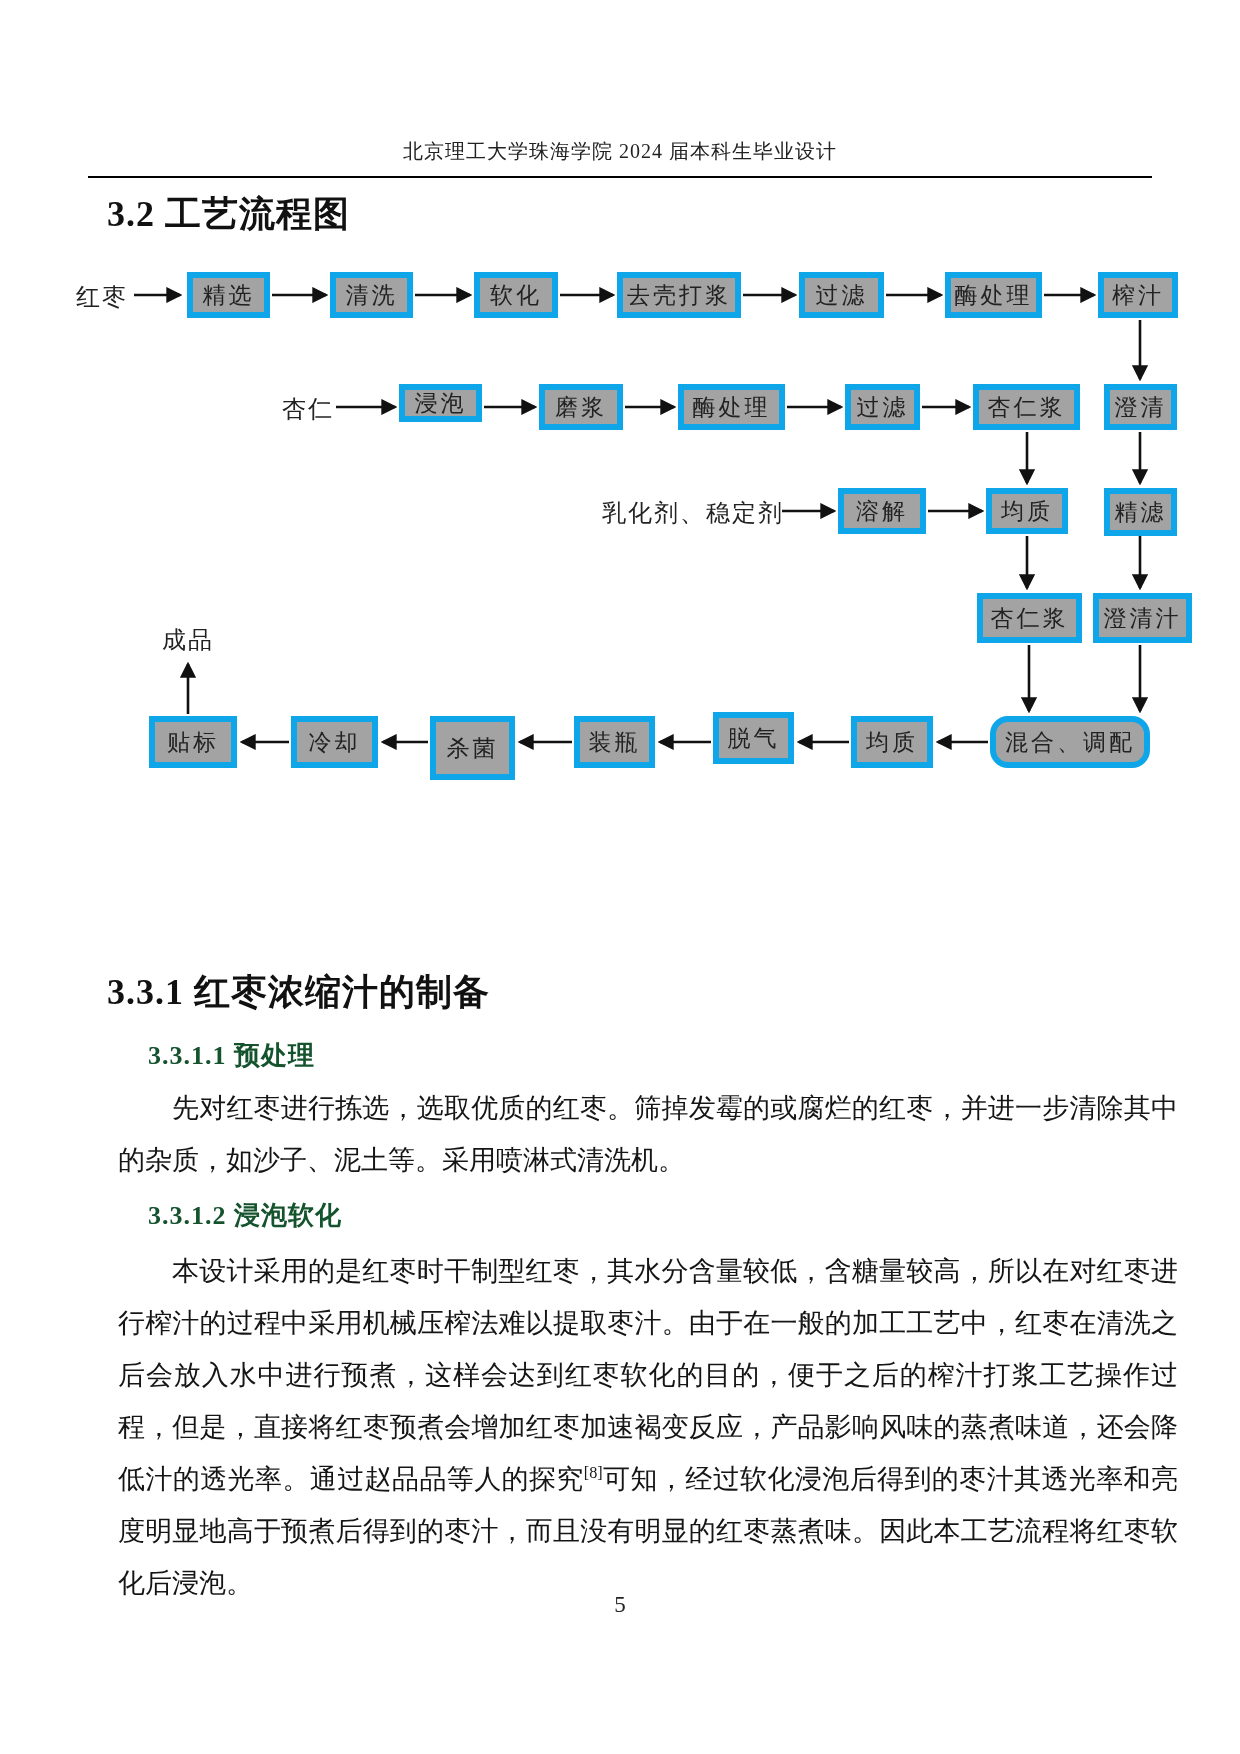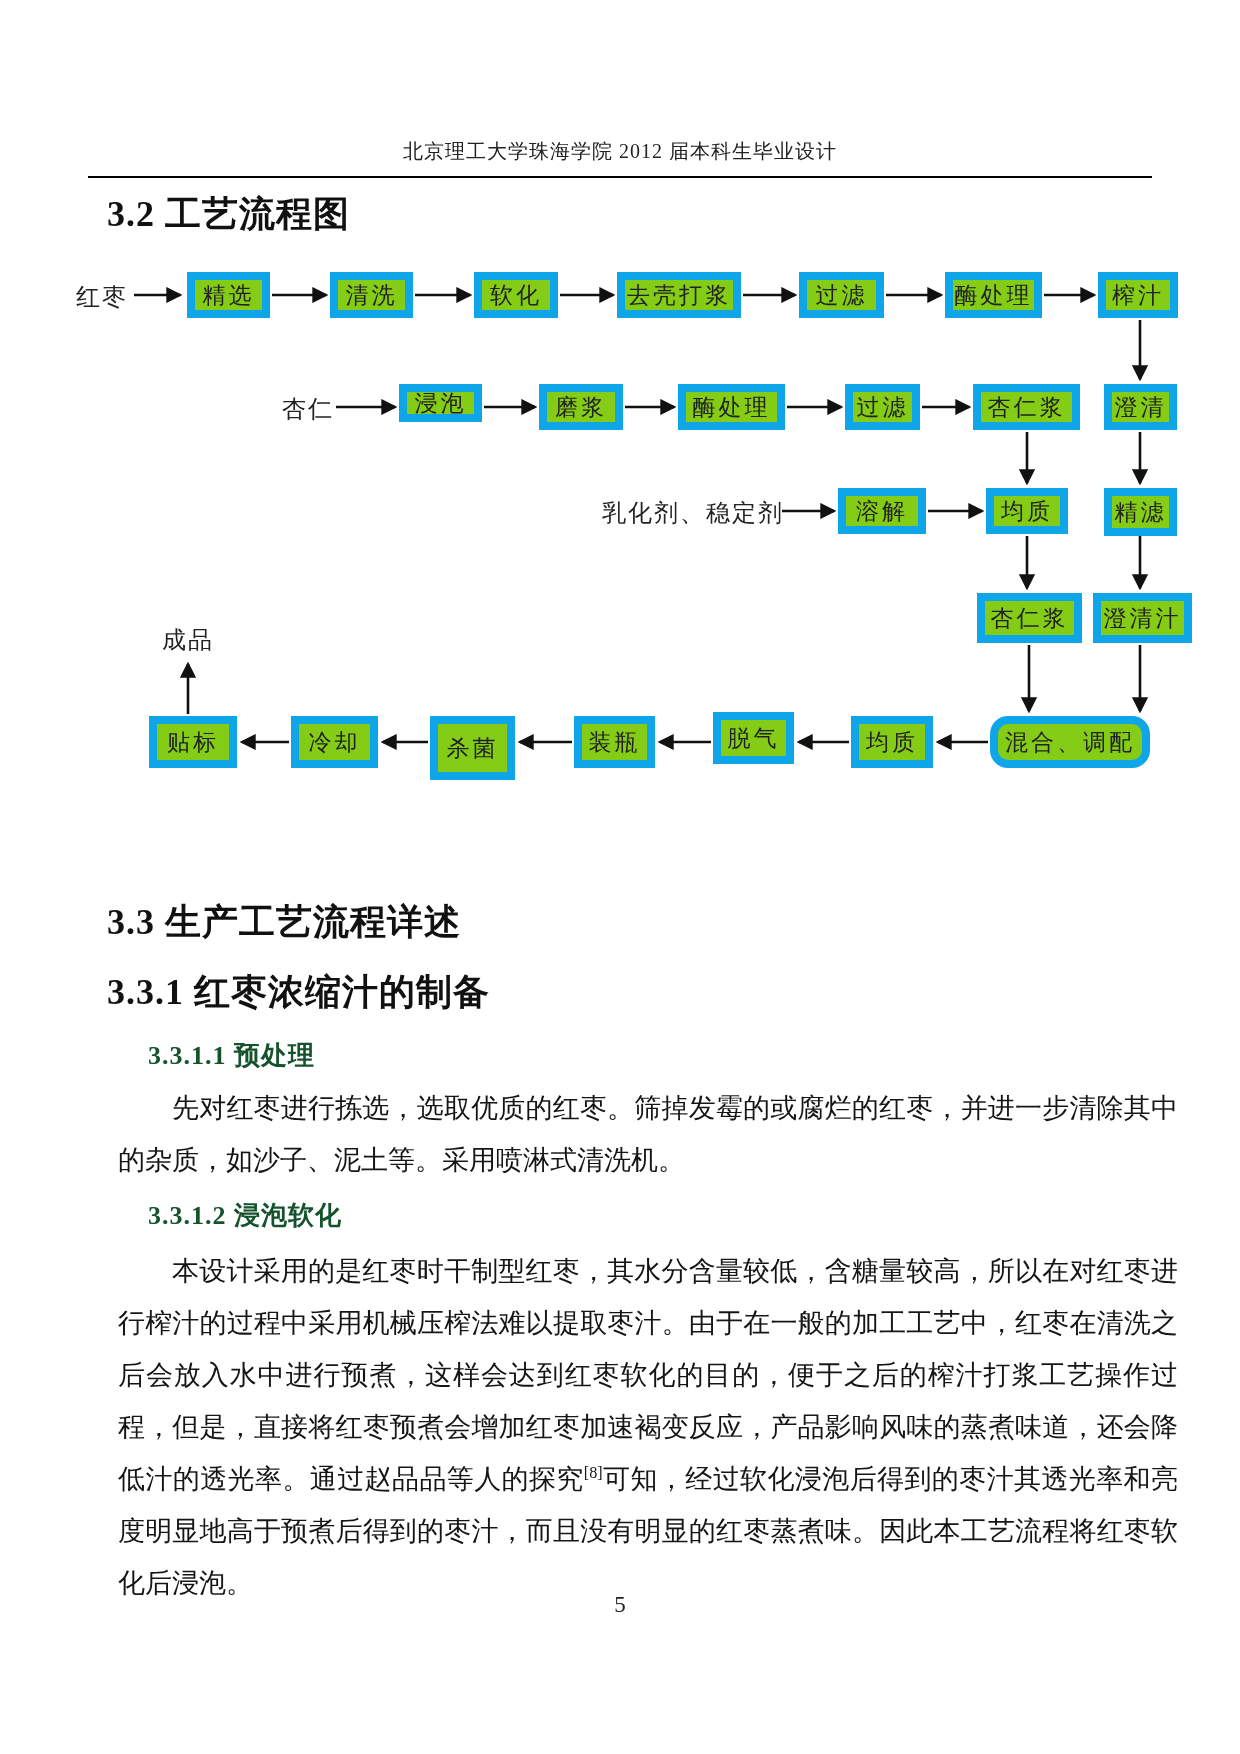--- a/index.html
+++ b/index.html
@@ -26,22 +26,22 @@
     font-weight:bold;font-size:36px;letter-spacing:1px;color:#111;
     white-space:nowrap;
   }
   .h-minor{
     font-weight:bold;font-size:26px;letter-spacing:1px;color:#14532d;
     white-space:nowrap;
   }
   .flow{top:0;left:0;width:1240px;height:1754px;pointer-events:none;}
   .fc-box{
     position:absolute;
-    border:8px solid #0ea5e9;
-    background:#84cc16;
+    border:6px solid #0ea5e9;
+    background:#a3a3a3;
     display:flex;align-items:center;justify-content:center;
     font-size:23px;letter-spacing:3px;color:#222;
     box-sizing:border-box;
     white-space:nowrap;
   }
   .fc-label{
     position:absolute;
     font-size:24px;letter-spacing:2px;color:#222;
     white-space:nowrap;
   }
@@ -61,21 +61,21 @@
   .pageno{
     top:1592px;left:0;width:1240px;
     text-align:center;font-size:23px;color:#222;
   }
 </style>
 </head>
 <body>
 
 <div class="page">
 
-  <div class="abs header-line">北京理工大学珠海学院 2012 届本科生毕业设计</div>
+  <div class="abs header-line">北京理工大学珠海学院 2024 届本科生毕业设计</div>
   <div class="abs header-rule"></div>
 
   <div class="abs h-major" style="left:107px;top:190px;">3.2 工艺流程图</div>
 
   <svg class="abs flow" width="1240" height="1754" viewBox="0 0 1240 1754">
     <defs>
       <marker id="ah" viewBox="0 0 10 10" refX="8.5" refY="5" markerWidth="6.2" markerHeight="6.2" orient="auto-start-reverse">
         <path d="M0,0 L10,5 L0,10 z" fill="#111"></path>
       </marker>
     </defs>
@@ -147,21 +147,20 @@
 
   <div class="fc-box" style="left:149px;top:716px;width:88px;height:52px;">贴标</div>
   <div class="fc-box" style="left:291px;top:716px;width:87px;height:52px;">冷却</div>
   <div class="fc-box" style="left:430px;top:716px;width:85px;height:64px;">杀菌</div>
   <div class="fc-box" style="left:574px;top:716px;width:81px;height:52px;">装瓶</div>
   <div class="fc-box" style="left:713px;top:712px;width:81px;height:52px;">脱气</div>
   <div class="fc-box" style="left:851px;top:716px;width:82px;height:52px;">均质</div>
   <div class="fc-box" style="left:990px;top:716px;width:160px;height:52px;border-radius:18px;">混合、调配</div>
 
 
-  <div class="abs h-major" style="left:107px;top:898px;">3.3 生产工艺流程详述</div>
   <div class="abs h-major" style="left:107px;top:968px;">3.3.1 红枣浓缩汁的制备</div>
   <div class="abs h-minor" style="left:148px;top:1038px;">3.3.1.1 预处理</div>
 
   <div class="abs para indent" style="top:1082px;">先对红枣进行拣选，选取优质的红枣。筛掉发霉的或腐烂的红枣，并进一步清除其中的杂质，如沙子、泥土等。采用喷淋式清洗机。</div>
 
   <div class="abs h-minor" style="left:148px;top:1198px;">3.3.1.2 浸泡软化</div>
 
   <div class="abs para indent" style="top:1245px;"><span>本设计采用的是红枣时干制型红枣，其水分含量较低，含糖量较高，所以在对红枣进行榨汁的过程中采用机械压榨法难以提取枣汁。由于在一般的加工工艺中，红枣在清洗之后会放入水中进行预煮，这样会达到红枣软化的目的，便于之后的榨汁打浆工艺操作过程，但是，直接将红枣预煮会增加红枣加速褐变反应，产品影响风味的蒸煮味道，还会降低汁的透光率。通过赵品品等人的探究</span><sup class="ref">[8]</sup><span>可知，经过软化浸泡后得到的枣汁其透光率和亮度明显地高于预煮后得到的枣汁，而且没有明显的红枣蒸煮味。因此本工艺流程将红枣软化后浸泡。</span></div>
 
   <div class="abs pageno">5</div>

